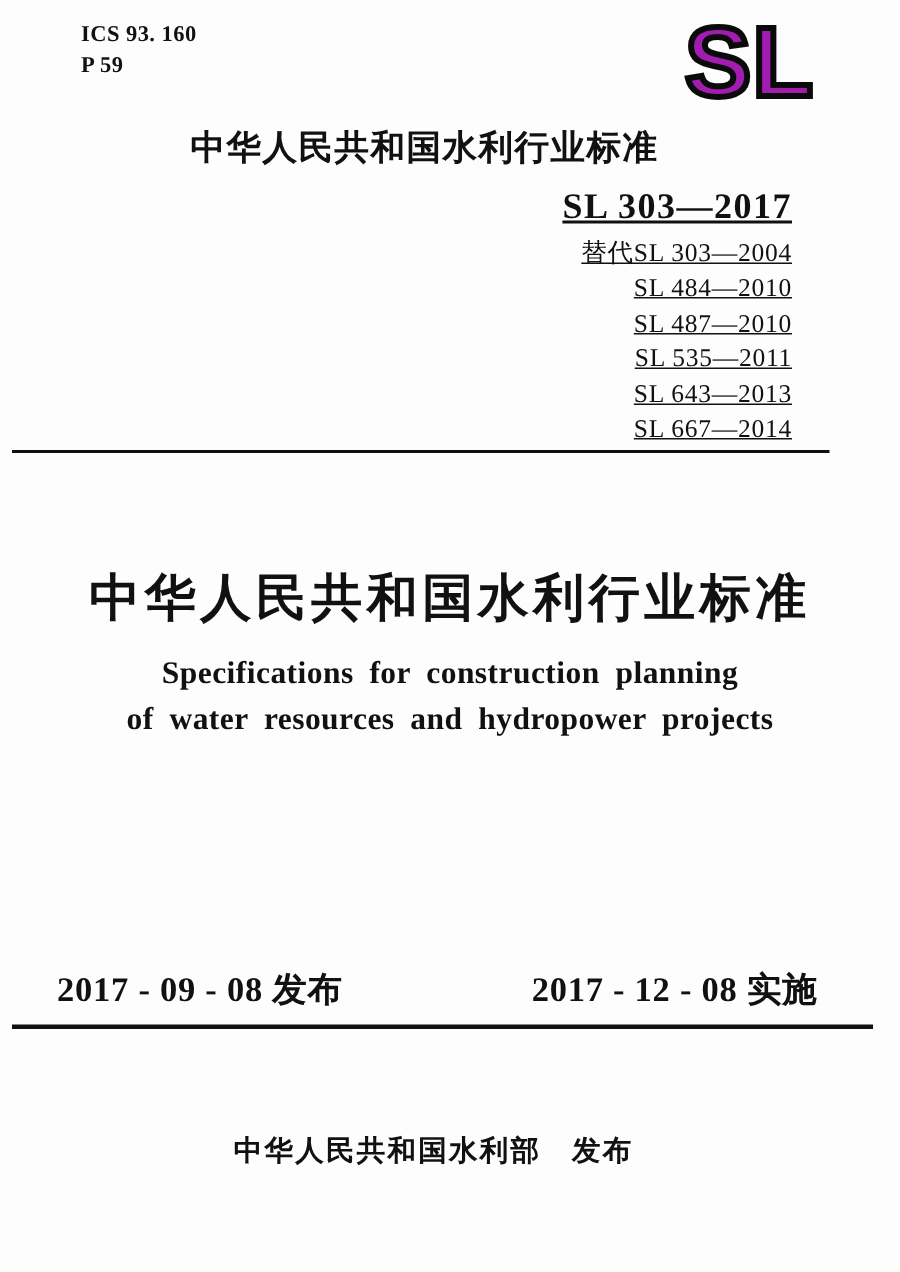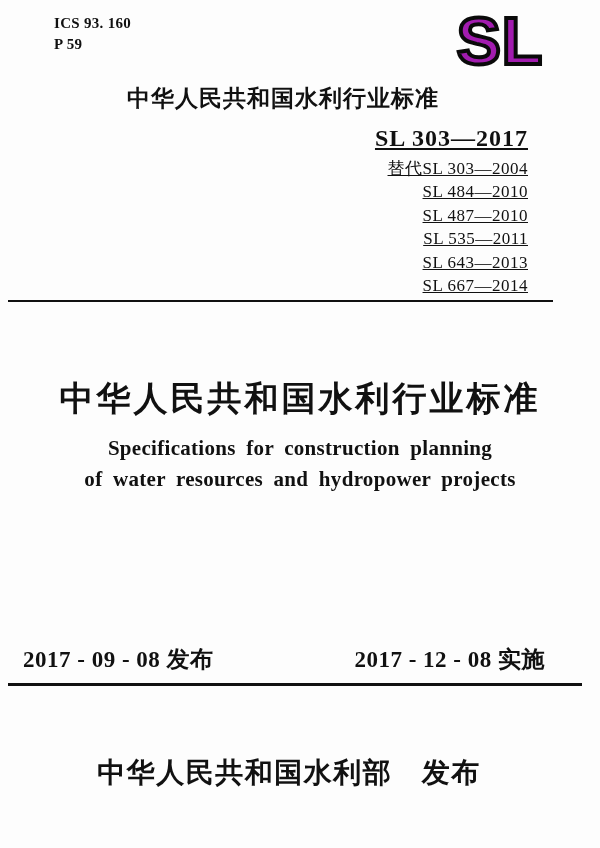--- a/index.html
+++ b/index.html
@@ -106,21 +106,21 @@
     font-family: "Liberation Serif", "DejaVu Serif", serif;
     font-weight: bold;
     font-size: 21px;
     line-height: 31px;
     word-spacing: 5px;
     letter-spacing: 0.3px;
   }
 
   .date-issue {
     position: absolute;
-    left: 23px;
+    left: 38px;
     top: 644px;
     font-family: "Liberation Serif", "DejaVu Serif", serif;
     font-weight: bold;
     font-size: 23px;
     letter-spacing: 0.5px;
     white-space: nowrap;
   }
   .date-implement {
     position: absolute;
     right: 55px;
@@ -143,21 +143,21 @@
   }
 
   .footer-publisher {
     position: absolute;
     top: 754px;
     left: 0;
     width: 578px;
     text-align: center;
     font-family: "Liberation Sans", "DejaVu Sans", sans-serif;
     font-weight: bold;
-    font-size: 28px;
+    font-size: 19px;
     letter-spacing: 1.5px;
     white-space: nowrap;
   }
 </style>
 </head>
 <body>
 
 <div class="page">
 
   <div class="ics-block">

